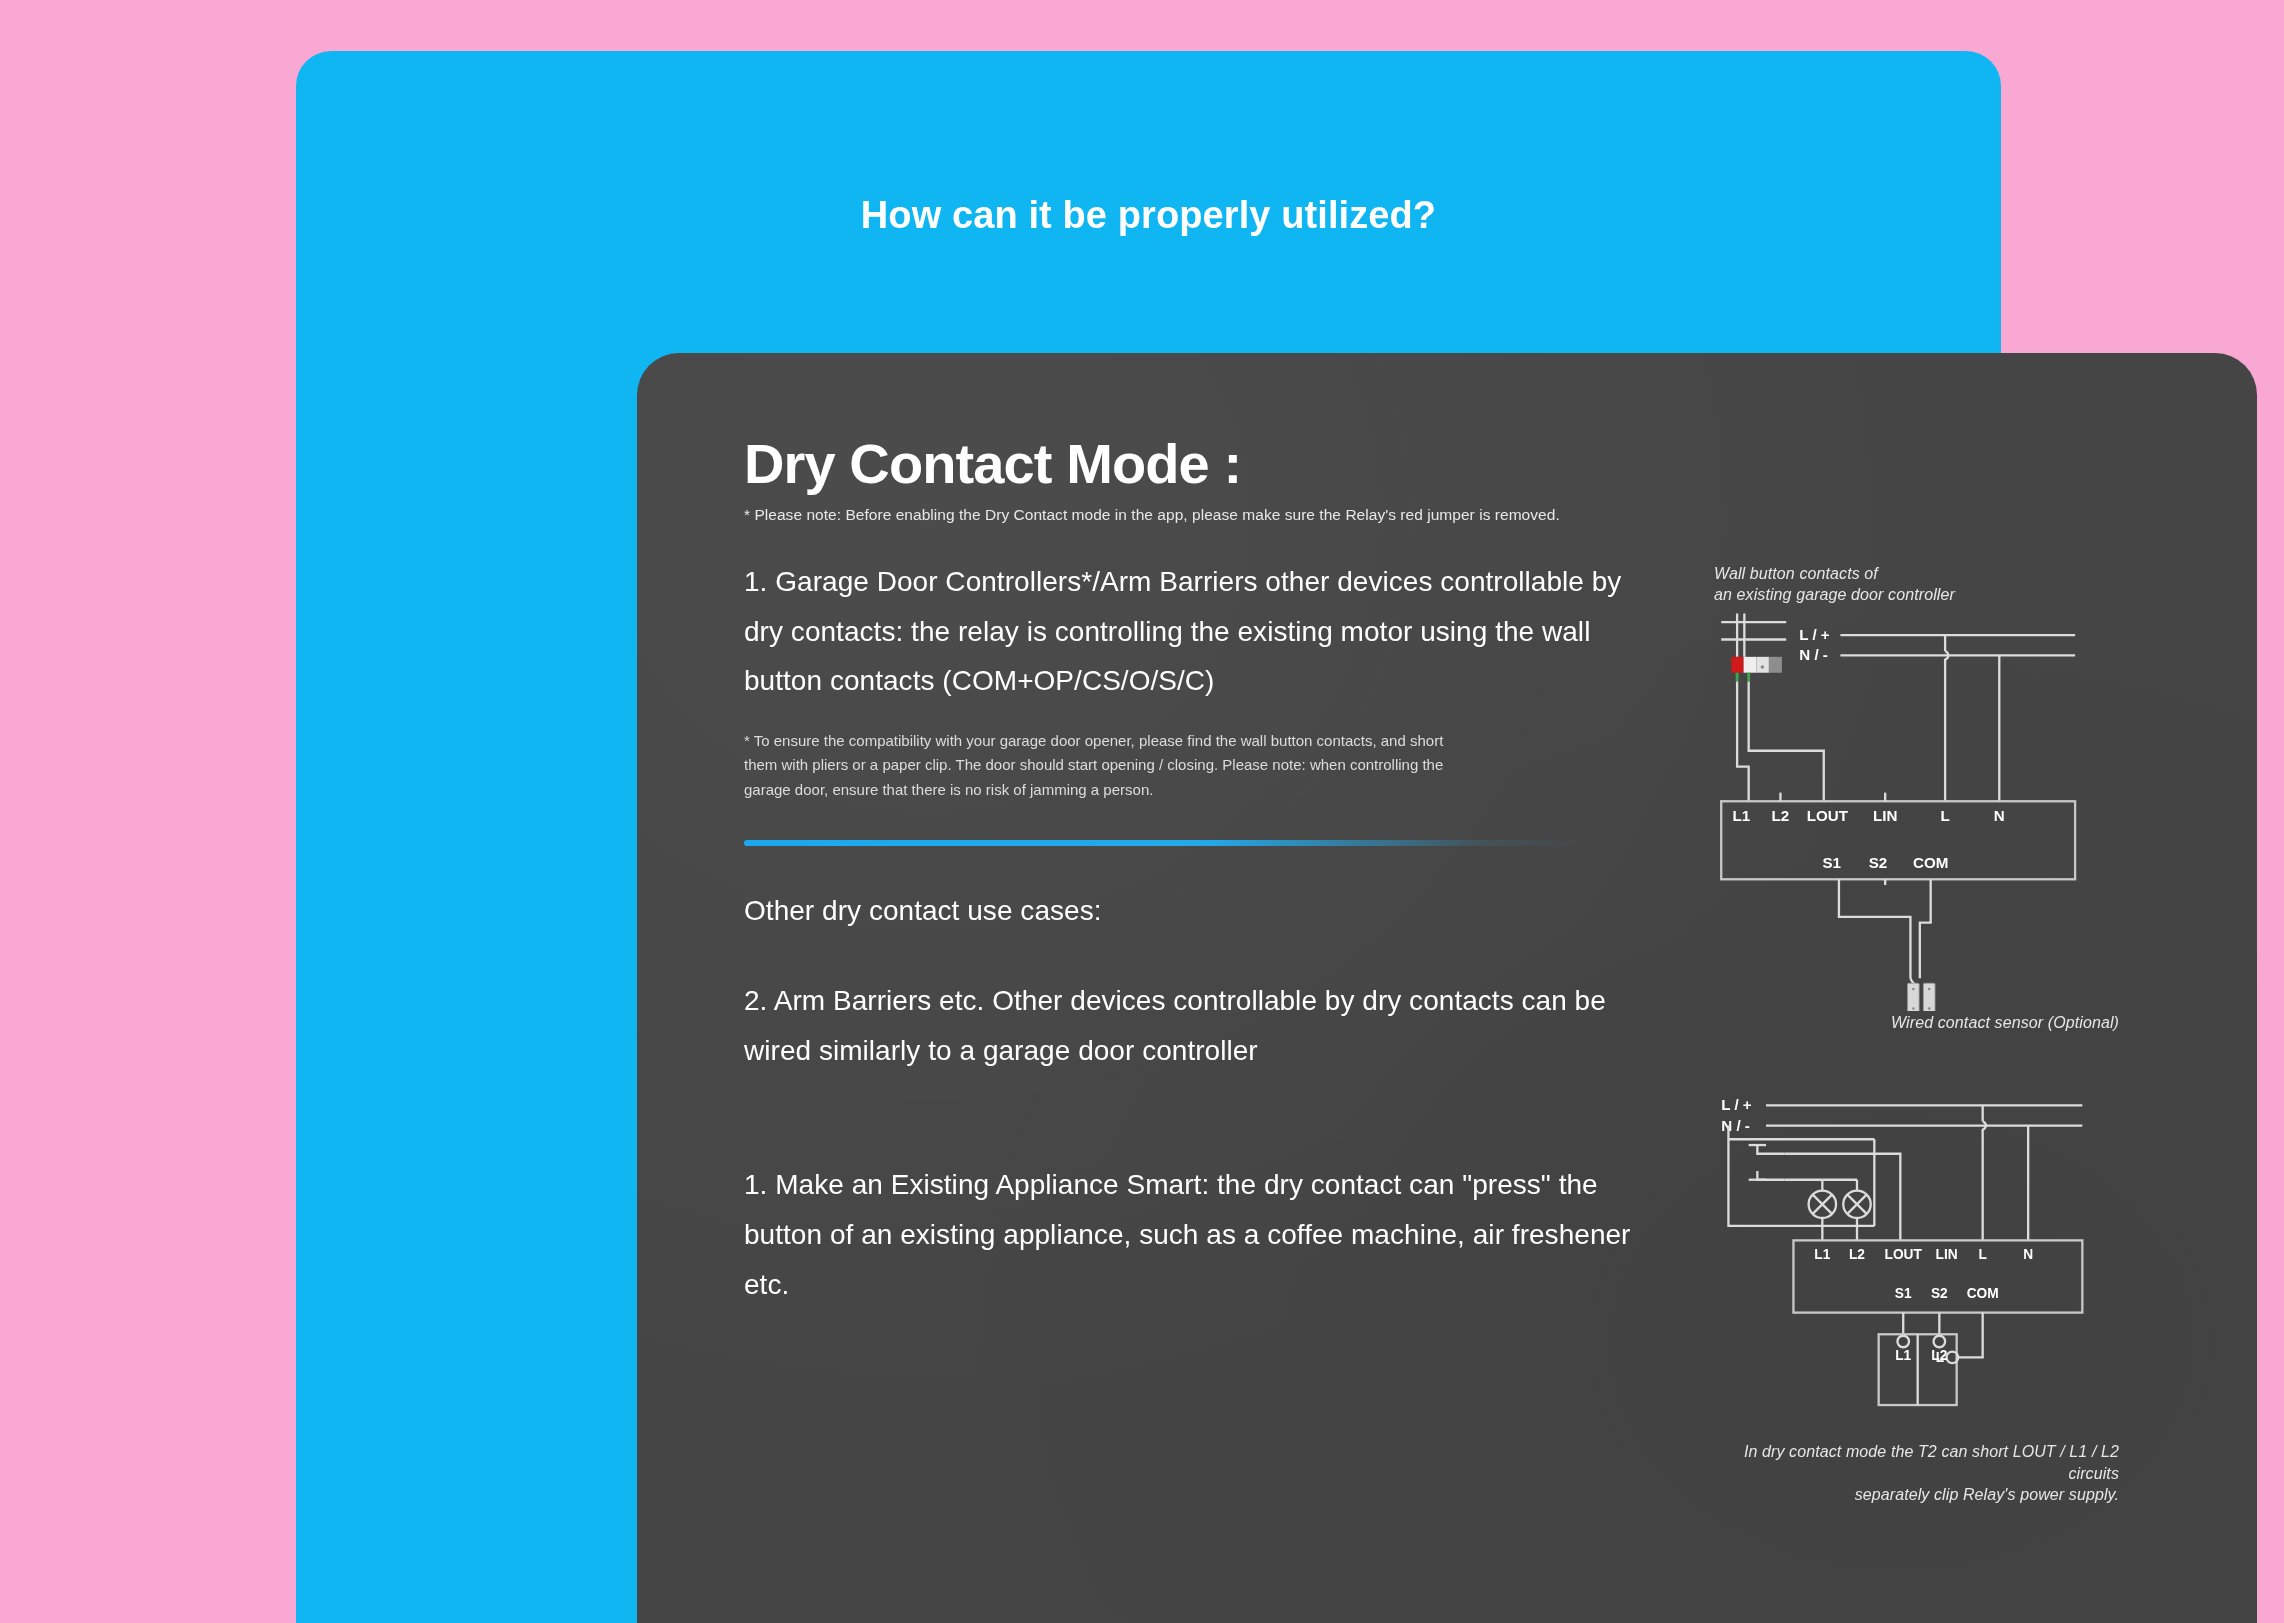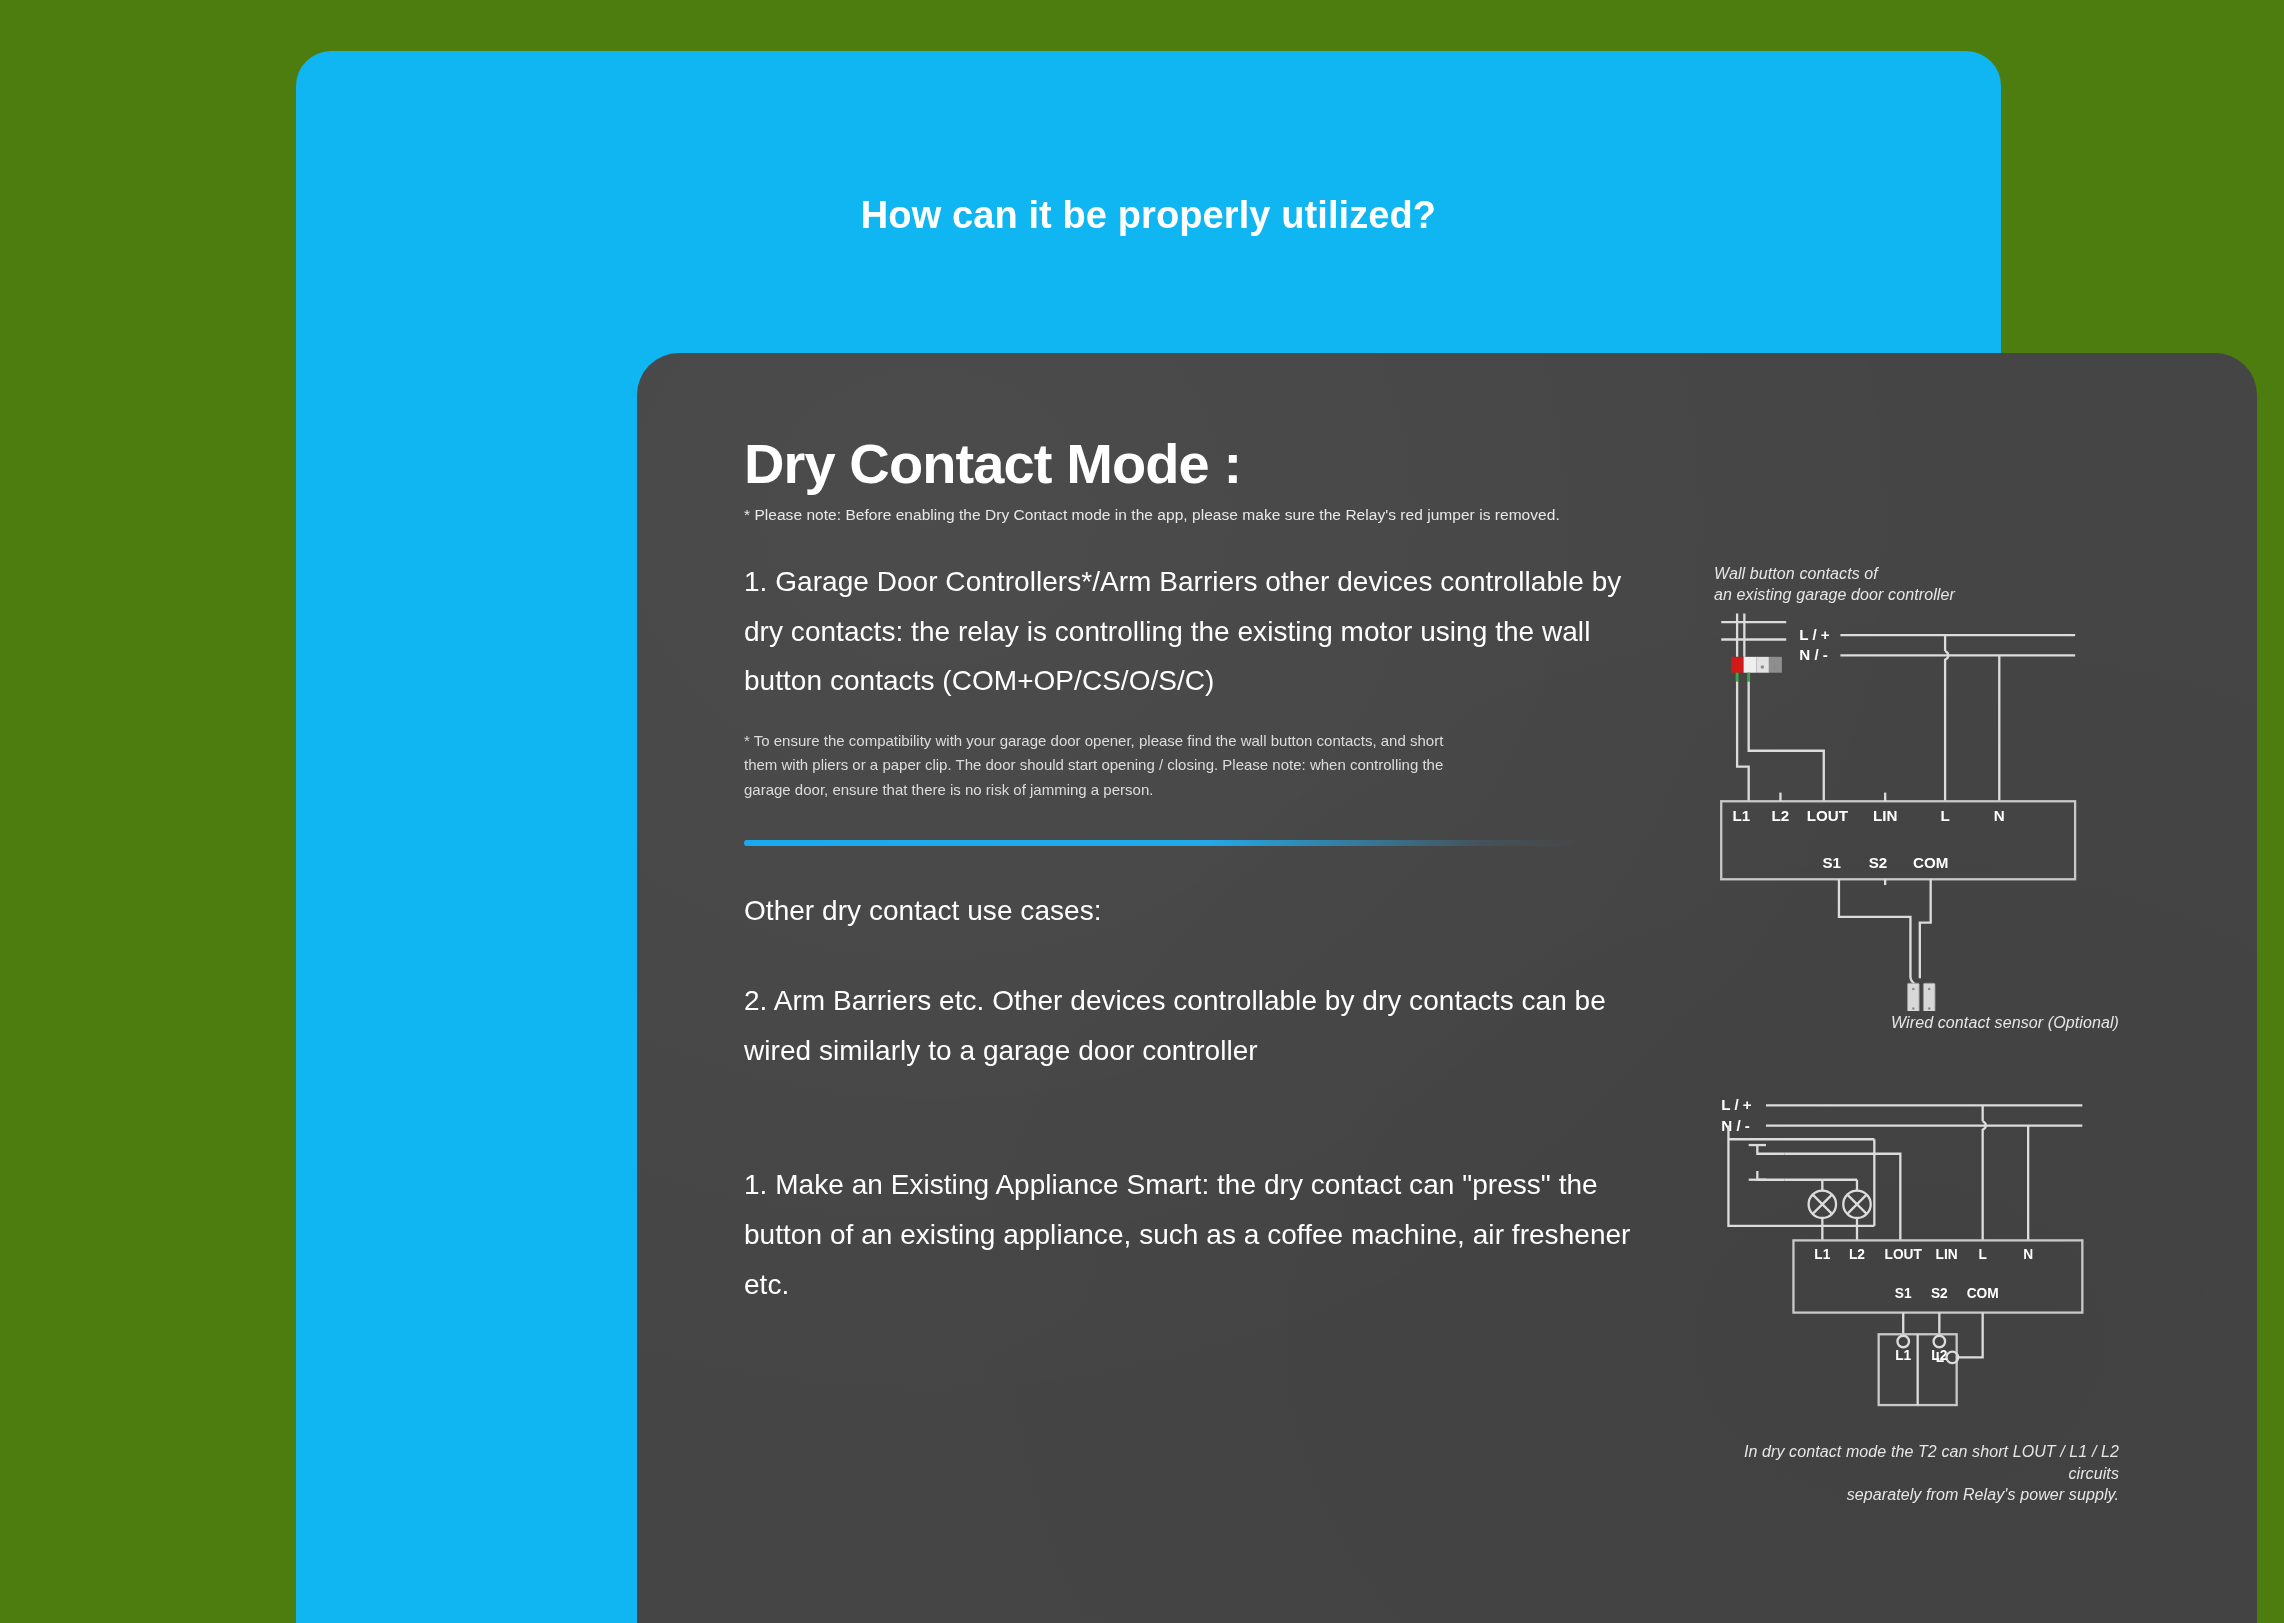--- a/index.html
+++ b/index.html
@@ -9,21 +9,21 @@
     height: 1623px;
     background: #000000;
     overflow: hidden;
     font-family: "Liberation Sans", sans-serif;
   }
 
   #root {
     position: relative;
     width: 2284px;
     height: 1623px;
-    background: #4d7c0f;
+    background: #f9a8d4;
   }
 
   
   .blue-card {
     position: absolute;
     left: 296px;
     top: 51px;
     width: 1705px;
     height: 1677px;
     background: #0FB6F2;
@@ -339,21 +339,21 @@
               <circle class="node-circle" cx="312" cy="348" r="8"></circle>
               <circle class="node-circle" cx="330" cy="370" r="8"></circle>
               <text class="lbl-sm" x="262" y="374" text-anchor="middle">L1</text>
               <text class="lbl-sm" x="312" y="374" text-anchor="middle">L2</text>
               <text class="lbl-sm" x="313" y="377" text-anchor="middle">L</text>
             </g>
           </svg>
 
           <div class="dgm-caption dgm-caption-bottom">
             <div>In dry contact mode the T2 can short LOUT / L1 / L2 circuits</div>
-            <div>separately from Relay's power supply.</div>
+            <div>separately clip Relay's power supply.</div>
           </div>
         </div>
 
       </div>
     </div>
   </div>
 </div>
 
 
 </body></html>

